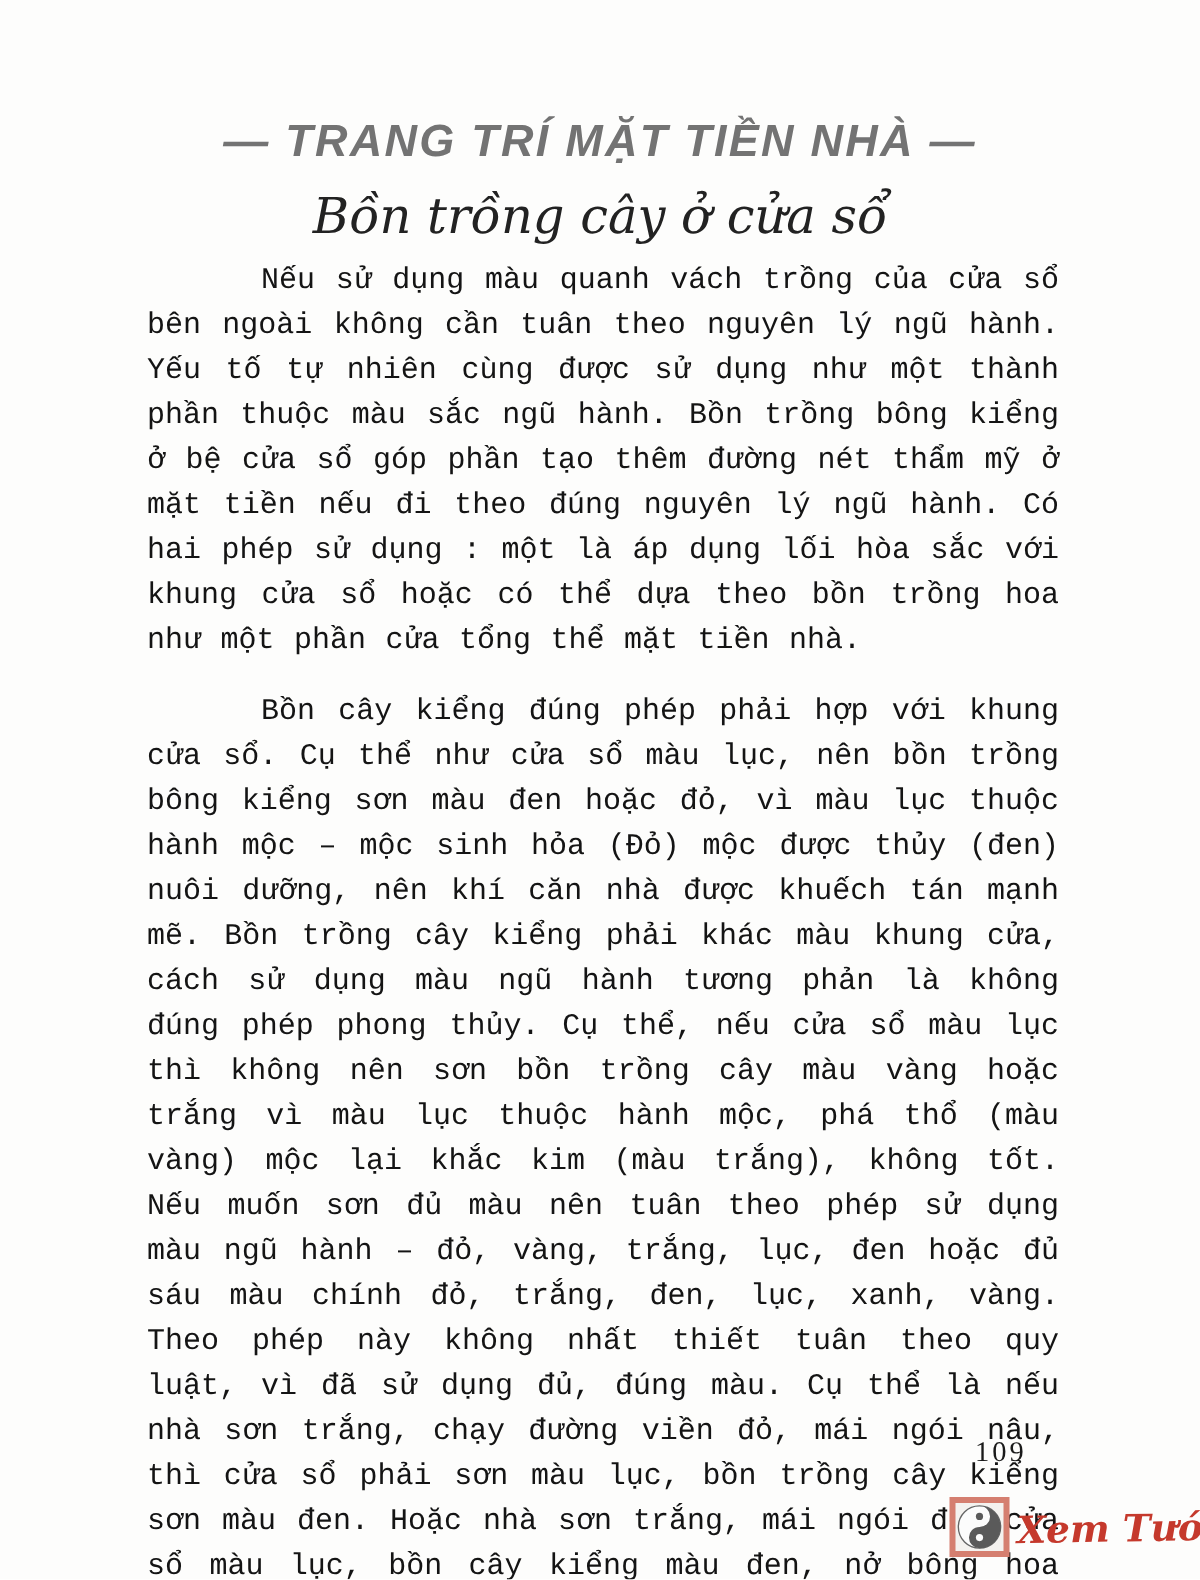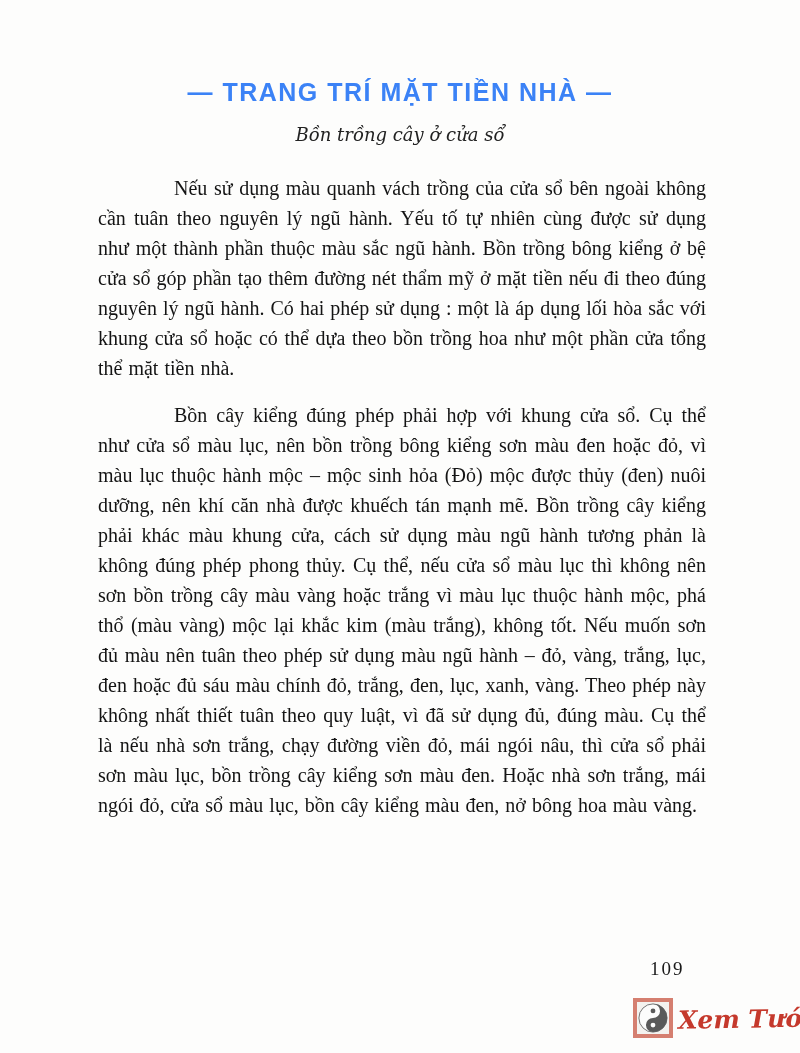--- a/index.html
+++ b/index.html
@@ -16,51 +16,53 @@
     font-family: "Liberation Serif", serif;
     color: #151515;
   }
   .heading {
     position: absolute;
     top: 78px;
     left: 0;
     width: 100%;
     text-align: center;
     font-family: "Liberation Sans", sans-serif;
+    font-style: italic;
     font-weight: 700;
-    font-size: 25px;
+    font-size: 30px;
     letter-spacing: 1.5px;
-    color: #3b82f6;
+    color: #737373;
   }
   .subheading {
     position: absolute;
     top: 124px;
     left: 0;
     width: 100%;
     text-align: center;
     font-family: "DejaVu Serif", serif;
     font-style: italic;
     font-weight: 400;
-    font-size: 18px;
+    font-size: 33px;
     color: #222;
   }
   .content {
     position: absolute;
     top: 173px;
     left: 98px;
     width: 608px;
   }
   .content p {
     margin: 0 0 17px 0;
     text-align: justify;
     text-indent: 76px;
     font-size: 20px;
     line-height: 30px;
     color: #141414;
     word-spacing: 1px;
+    font-family: Liberation Mono, monospace;
   }
   .page-number {
     position: absolute;
     top: 958px;
     left: 650px;
     font-size: 19px;
     letter-spacing: 2px;
     color: #1a1a1a;
   }
   .watermark {

